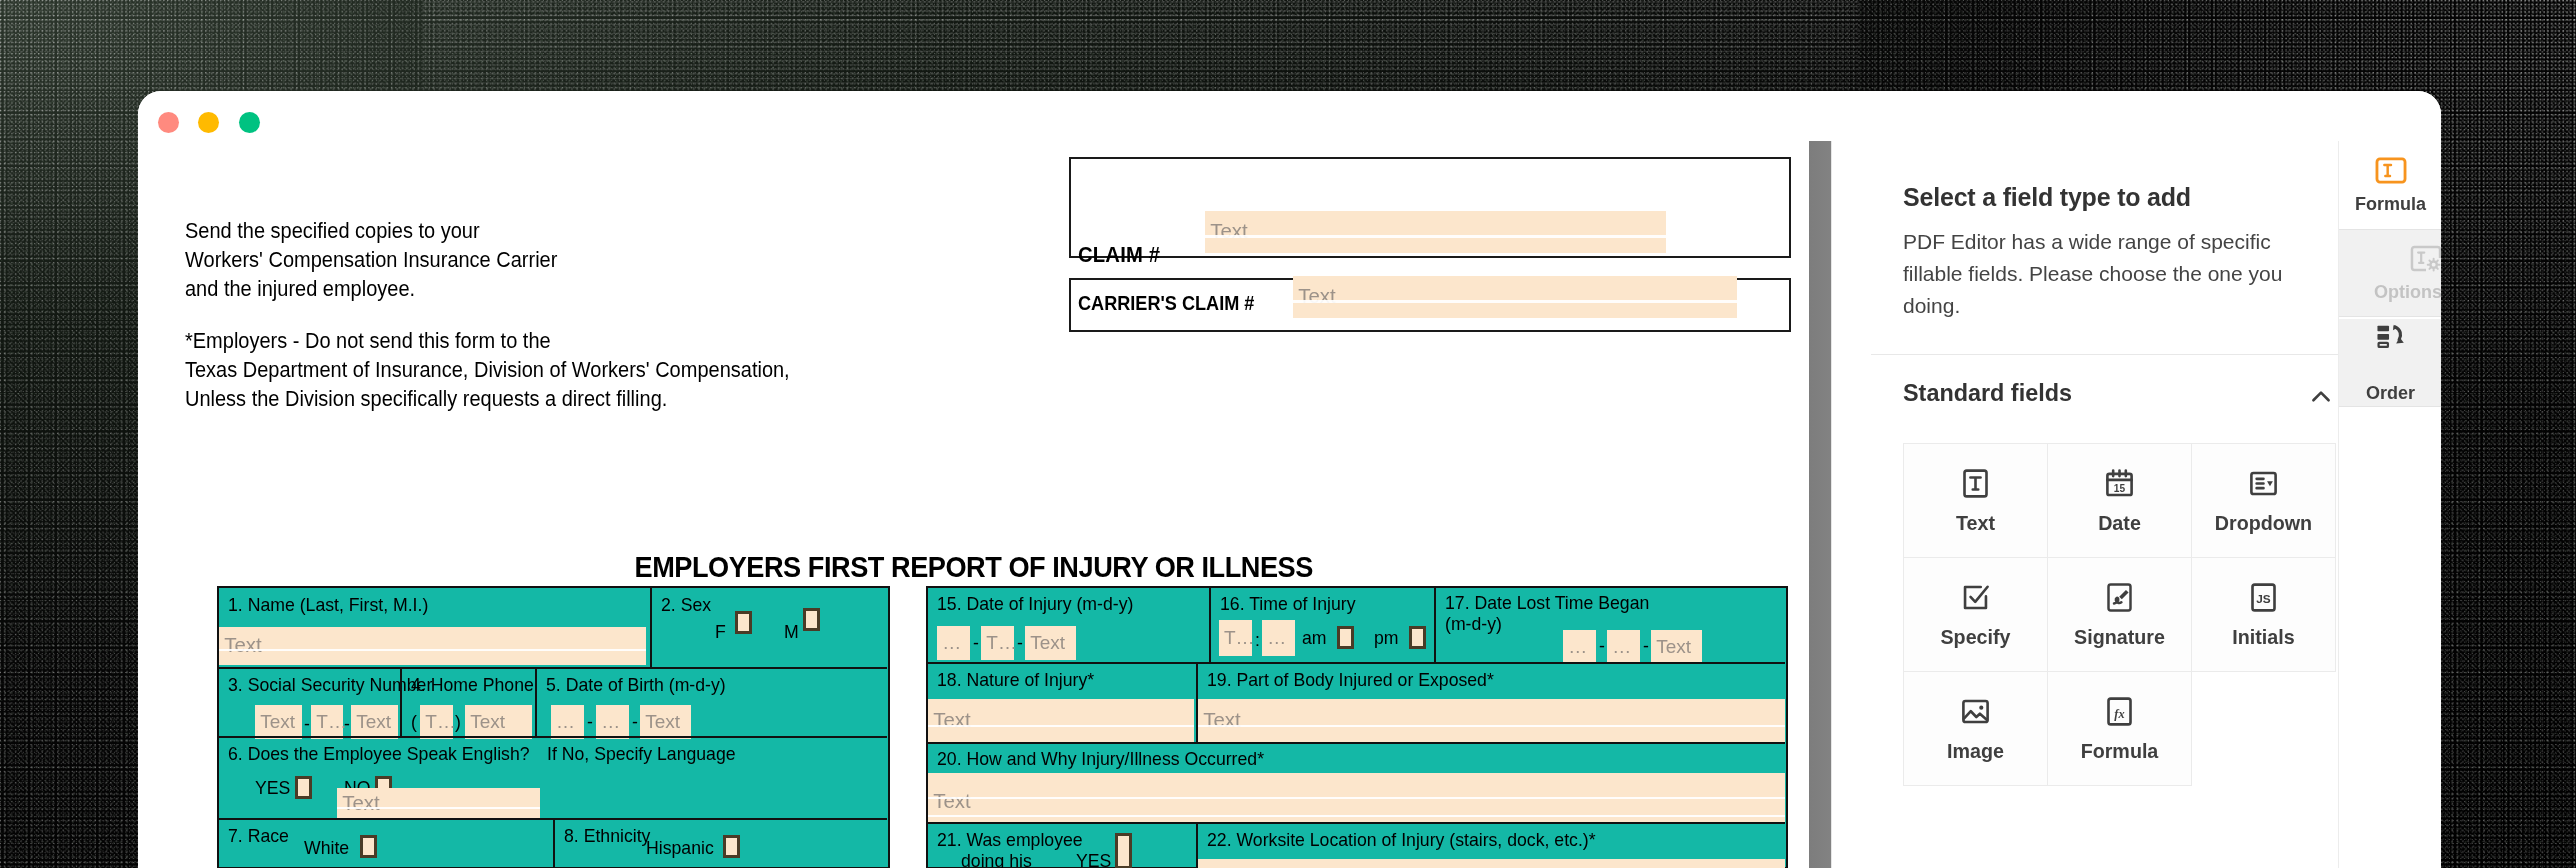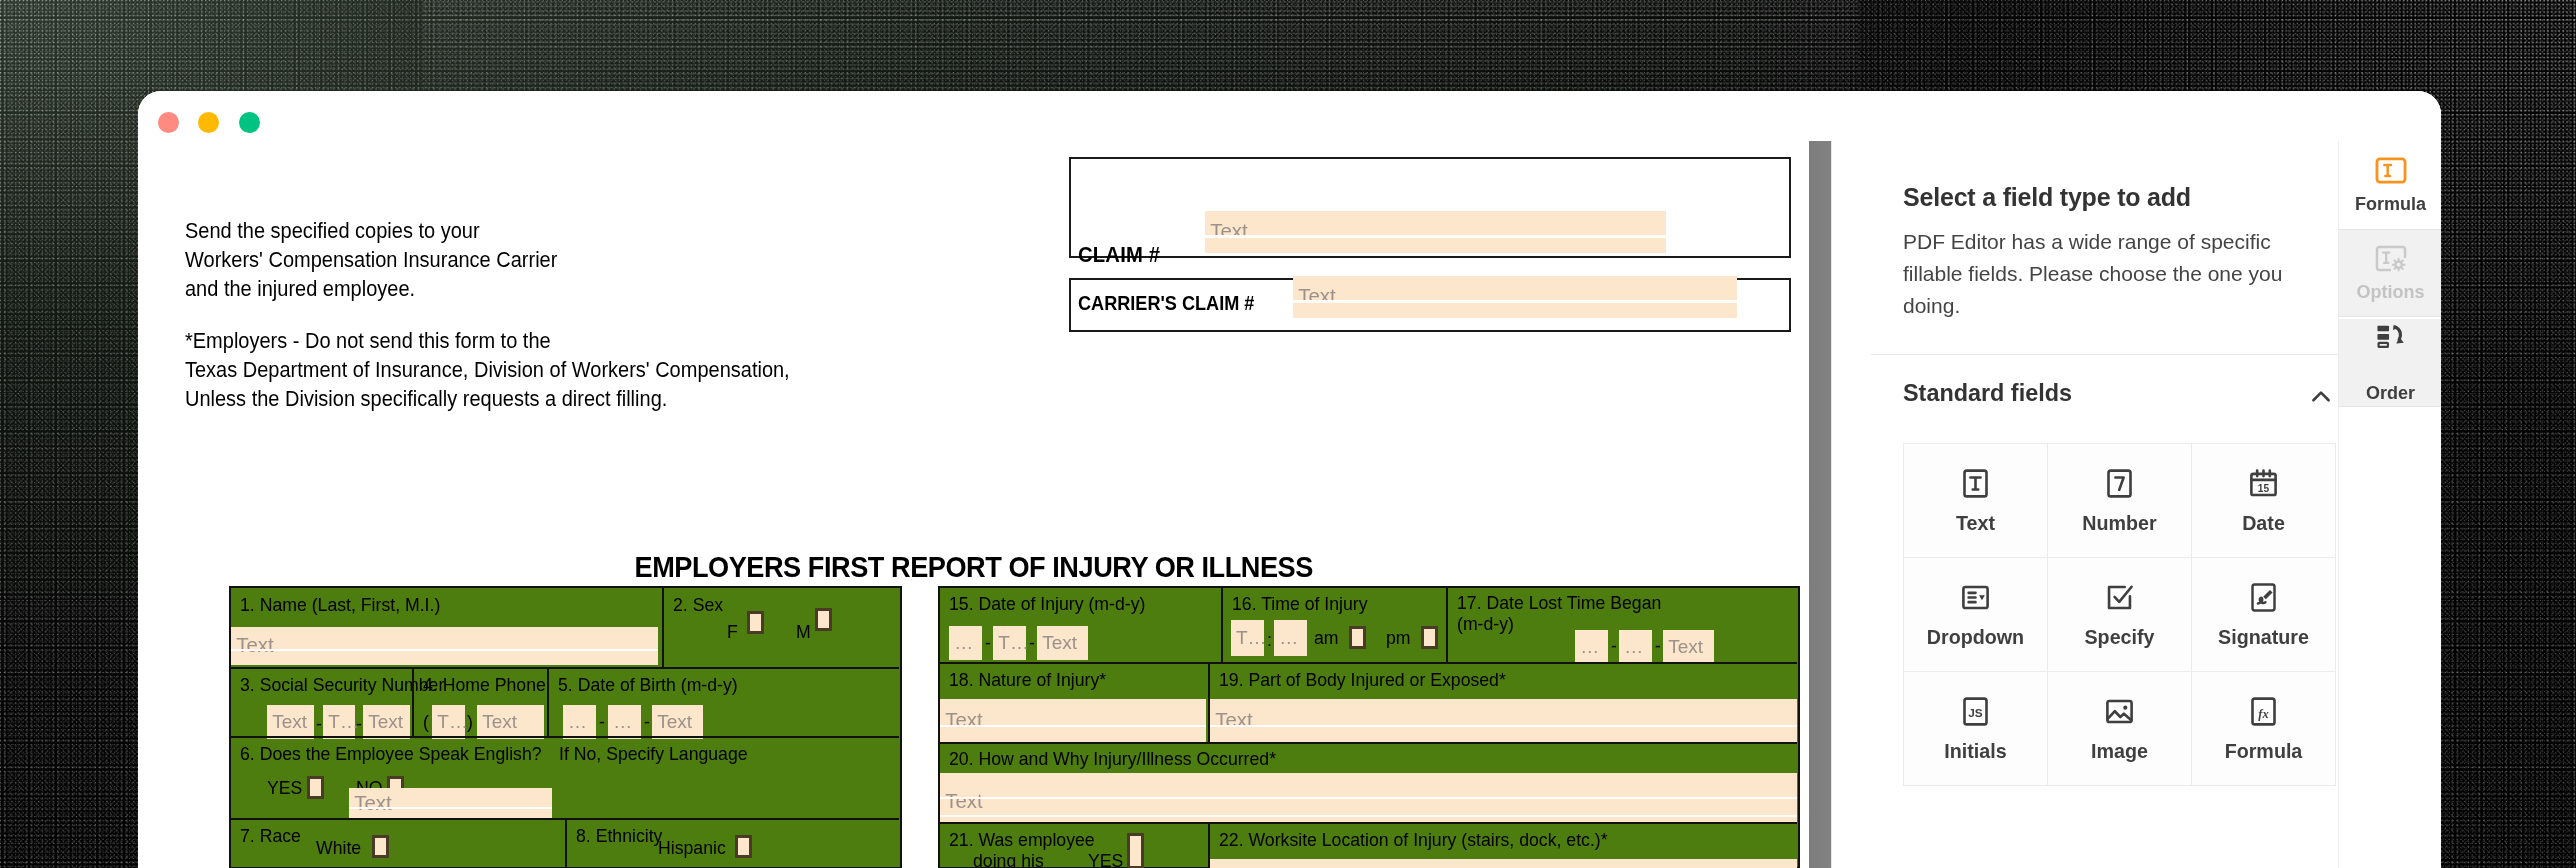--- a/index.html
+++ b/index.html
@@ -117,21 +117,21 @@
 
   
   #form-title{
     position:absolute;left:0;top:409px;width:1671px;text-align:center;
     font-size:29.5px;font-weight:bold;letter-spacing:-0.5px;color:#000;
     font-family:"Liberation Sans", sans-serif;
   }
   #form-title span{display:inline-block;transform:scaleX(.92);}
 
   
-  .tbl{position:absolute;border:2.3px solid #111;background:#4d7c0f;box-sizing:border-box;margin-left:12px;}
+  .tbl{position:absolute;border:2.3px solid #111;background:#14b8a6;box-sizing:border-box;}
   #tbl-left{left:79px;top:445px;width:673px;height:283px;}
   #tbl-right{left:788px;top:445px;width:862px;height:283px;}
   .cell{position:absolute;box-sizing:border-box;}
   .cell.bt{border-top:2.3px solid #111;}
   .cell.bl{border-left:2.3px solid #111;}
   .lbl{
     position:absolute;font-size:19px;color:#000;white-space:nowrap;
     transform:scaleX(.93);transform-origin:0 0;
   }
   .lbl.w{white-space:normal;}
@@ -189,21 +189,21 @@
     border-left:0.8px solid #ececec;
   }
   .rail-item{
     position:absolute;left:0;width:103px;height:88px;
     display:flex;flex-direction:column;align-items:center;justify-content:center;gap:9px;
     box-sizing:border-box;
   }
   .rail-item .ri{width:32px;height:29px;display:block;}
   .rail-item .rl{font-size:18px;font-weight:bold;color:#3f3f3f;}
   #rail-fields{top:0;background:#fff;}
-  #rail-options{top:88px;background:#f1f1f1;border-top:0.8px solid #e4e4e4;border-bottom:0.8px solid #e4e4e4;}
+  #rail-options{top:88px;background:#f1f1f1;border-top:0.8px solid #e4e4e4;border-bottom:0.8px solid #e4e4e4;align-items:flex-end;}
   #rail-options .rl{color:#c3c3c3;}
   #rail-order{top:178px;background:#f1f1f1;border-bottom:0.8px solid #e4e4e4;gap:32px;}
 </style>
 </head>
 <body>
 
 <div id="backdrop">
   <div id="speckle-tl"></div>
   <div id="speckle-tr"></div>
   <div id="speckle-top"></div>
@@ -431,27 +431,20 @@
       <div id="grid">
 
         <div class="gcell">
           <svg class="gi" viewBox="0 0 24 24" fill="none" stroke="#3f3f3f" stroke-width="1.9">
             <rect x="4" y="2.6" width="16" height="18.8" rx="1.6"></rect>
             <path d="M8.3 7.6h7.4M12 7.6v8.8M10 16.4h4" stroke-linecap="round"></path>
           </svg>
           <div class="gl">Text</div>
         </div>
 
-        <div class="gcell">
-          <svg class="gi" viewBox="0 0 24 24" fill="none" stroke="#3f3f3f" stroke-width="1.9">
-            <rect x="4" y="2.6" width="16" height="18.8" rx="1.6"></rect>
-            <path d="M9 7.6h6l-3.2 9" stroke-linecap="round" stroke-linejoin="round"></path>
-          </svg>
-          <div class="gl">Number</div>
-        </div>
 
         <div class="gcell">
           <svg class="gi" viewBox="0 0 24 24" fill="none" stroke="#3f3f3f" stroke-width="1.9">
             <rect x="3.2" y="5" width="17.6" height="15.4" rx="1.4"></rect>
             <path d="M3.2 9.4h17.6M7.4 2.6v4M12 2.6v4M16.6 2.6v4" stroke-linecap="round"></path>
             <text x="12" y="18.1" font-size="7.4" font-family="Liberation Sans, sans-serif" font-weight="bold" fill="#3f3f3f" stroke="none" text-anchor="middle">15</text>
           </svg>
           <div class="gl">Date</div>
         </div>
 

